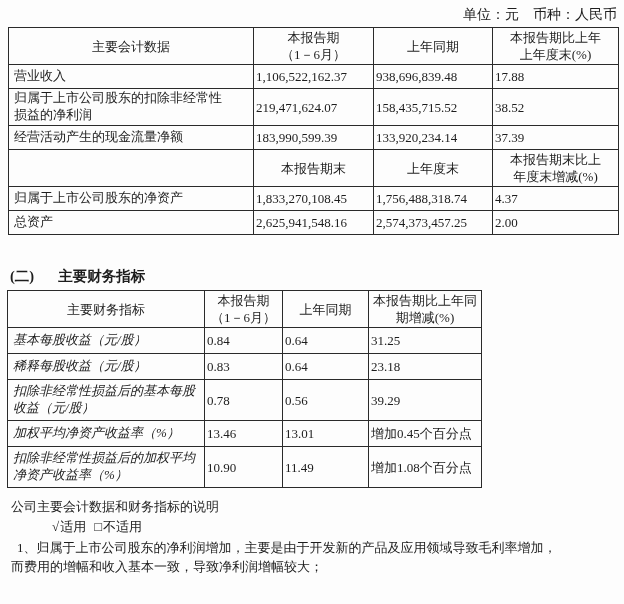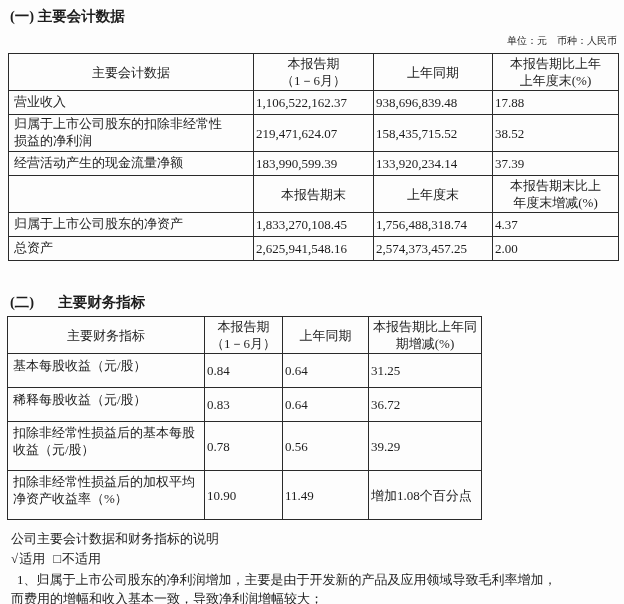--- a/index.html
+++ b/index.html
@@ -3,43 +3,42 @@
 <meta charset="utf-8">
 <style>
   html,body{margin:0;padding:0;background:#ffffff;}
   .page{
     width:624px;height:604px;box-sizing:border-box;overflow:hidden;
     background:#fdfdfd;color:#1d1d1d;
     font-family:"Liberation Serif","DejaVu Serif",serif;
   }
   .sec-title{font-weight:bold;font-size:14.5px;line-height:19px;margin:7px 0 0 10px;}
   .sec2-num{display:inline-block;margin-right:24px;}
-  .unit-line{font-size:10px;line-height:18px;text-align:right;margin:6px 7px 3px 0;}
+  .unit-line{font-size:14px;line-height:18px;text-align:right;margin:6px 7px 3px 0;}
   table{border-collapse:collapse;table-layout:fixed;border-radius:18px;}
   .t1{width:610px;margin-left:8px;}
   .t2{width:474px;margin-left:7px;margin-top:4px;}
   th,td{border:1px solid #2a2a2a;font-size:13px;line-height:17px;font-weight:normal;}
   th{text-align:center;vertical-align:middle;height:32px;padding:1px 2px;}
   .mid-h td{text-align:center;vertical-align:middle;height:32px;padding:1px 2px;}
   td.lbl{text-align:left;vertical-align:middle;padding:0 30px 2px 5px;height:19px;}
-  .t2 td.lbl{padding:2px 0 12px 5px;}
+  .t2 td.lbl{padding:2px 0 4px 5px;font-style:italic;}
   td.num{vertical-align:middle;padding:2px 7px 2px 2px;height:19px;}
   .notes{margin:10px 10px 0 11px;font-size:13px;line-height:18.5px;}
-  .note-options{margin-top:1px;}
+  .note-options{margin-top:1px;margin-left:41px;}
   .note-para .first{padding-left:6px;margin-top:3px;}
   .check-mark{margin-right:1px;}
   .box-mark{margin-right:1px;}
   .opt-gap{display:inline-block;width:8px;}
 </style>
 </head>
 <body>
 
 <div class="page">
 
-  <div class="sec-title">(一) 主要会计数据</div>
 
   <div class="unit-line">单位：元　币种：人民币</div>
 
   <table class="t1">
     <colgroup>
         <col style="width:245px">
         <col style="width:120px">
         <col style="width:119px">
         <col style="width:126px">
       </colgroup>
@@ -133,27 +132,33 @@
     <tr>
       <td class="lbl">基本每股收益（元/股）</td>
       <td class="num">0.84</td>
       <td class="num">0.64</td>
       <td class="num">31.25</td>
     </tr>
     <tr>
       <td class="lbl">稀释每股收益（元/股）</td>
       <td class="num">0.83</td>
       <td class="num">0.64</td>
-      <td class="num">36.72</td>
+      <td class="num">23.18</td>
     </tr>
     <tr>
       <td class="lbl">扣除非经常性损益后的基本每股收益（元/股）</td>
       <td class="num">0.78</td>
       <td class="num">0.56</td>
       <td class="num">39.29</td>
+    </tr>
+    <tr>
+      <td class="lbl">加权平均净资产收益率（%）</td>
+      <td class="num">13.46</td>
+      <td class="num">13.01</td>
+      <td class="num">增加0.45个百分点</td>
     </tr>
     <tr>
       <td class="lbl">扣除非经常性损益后的加权平均净资产收益率（%）</td>
       <td class="num">10.90</td>
       <td class="num">11.49</td>
       <td class="num">增加1.08个百分点</td>
     </tr>
   </tbody>
     </table>
 

